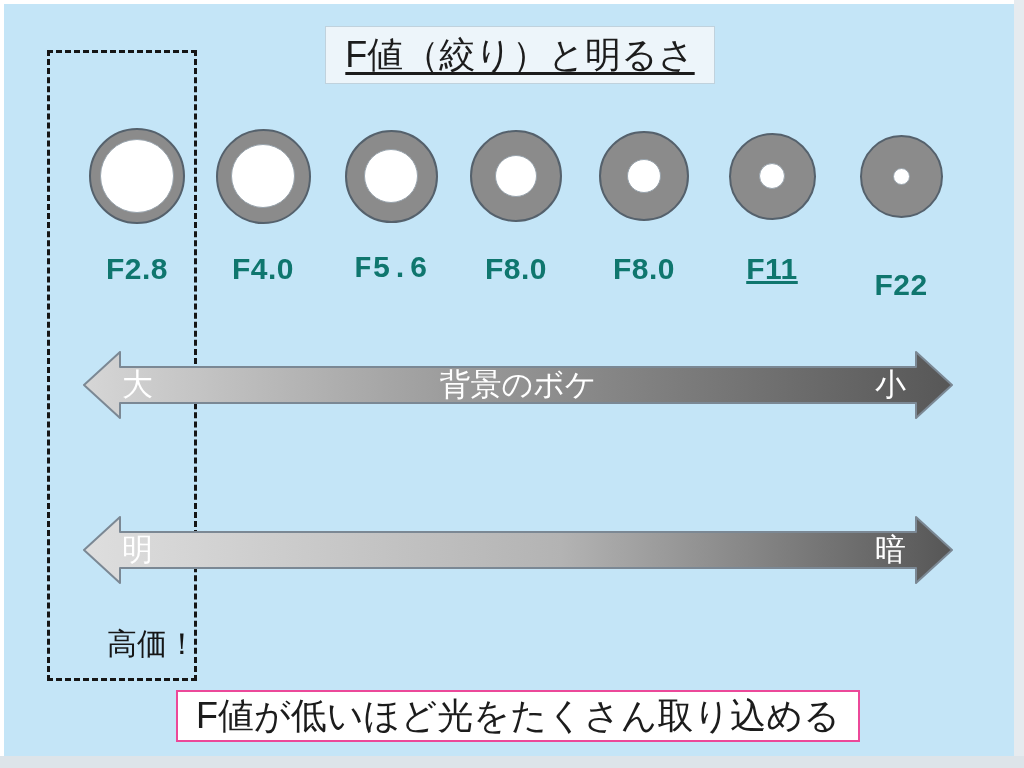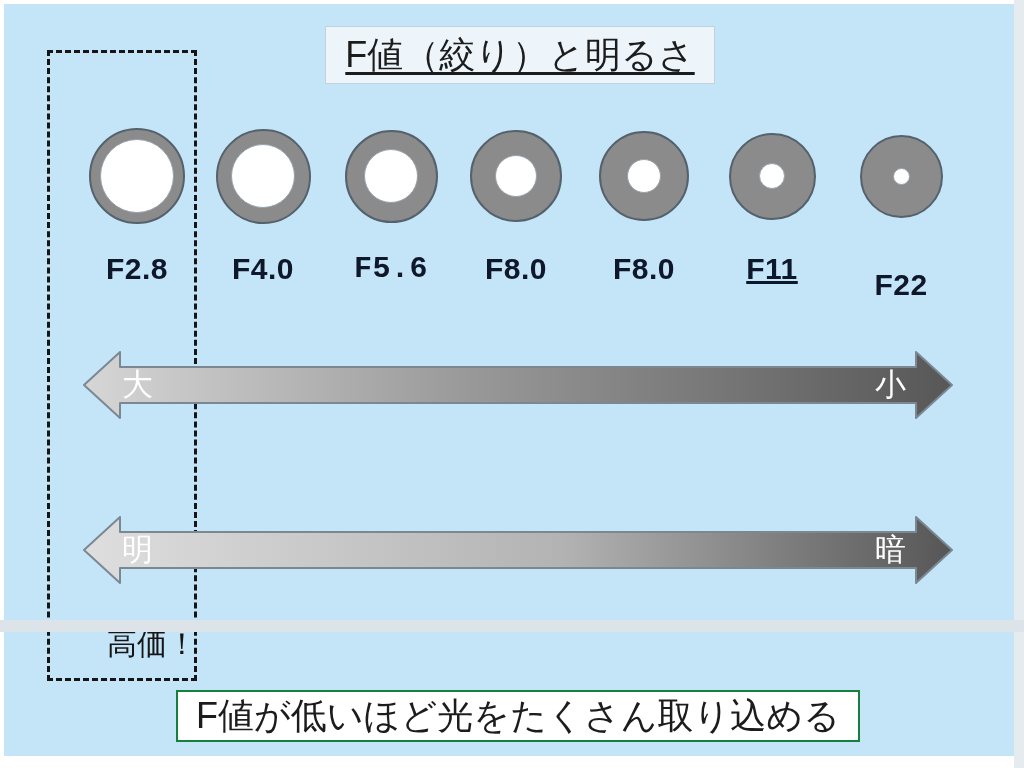--- a/index.html
+++ b/index.html
@@ -5,21 +5,21 @@
   * { margin: 0; padding: 0; box-sizing: border-box; }
   html, body { width: 1024px; height: 768px; }
   body {
     font-family: "Liberation Sans", "DejaVu Sans", sans-serif;
     background: #ffffff;
     overflow: hidden;
   }
   #page {
     position: relative;
     width: 1024px;
-    height: 632px;
+    height: 768px;
     background: #ffffff;
   }
   #canvas {
     position: absolute;
     left: 4px; top: 4px;
     width: 1010px; height: 752px;
     background: #c4e5f7;
   }
   #right-strip {
     position: absolute; right: 0; top: 0;
@@ -64,21 +64,21 @@
     border-radius: 50%;
     background: #ffffff;
     border: 1px solid #97a2ab;
   }
   .aperture-label {
     position: absolute;
     width: 120px;
     text-align: center;
     font-size: 30px;
     font-weight: bold;
-    color: #0f172a;
+    color: #0f766e;
     letter-spacing: 0.5px;
   }
   .gradient-arrow {
     position: absolute;
     left: 78px;
     width: 872px; height: 68px;
   }
   .gradient-arrow svg { display: block; width: 100%; height: 100%; }
   .arrow-labels {
     position: absolute; inset: 0;
@@ -104,21 +104,21 @@
     text-align: right;
     font-size: 30px;
     color: #161616;
     white-space: nowrap;
   }
   .bottom-banner {
     position: absolute;
     left: 172px; top: 686px;
     width: 684px; height: 52px;
     background: #ffffff;
-    border: 2px solid #15803d;
+    border: 2px solid #ec4899;
     display: flex; align-items: center; justify-content: center;
   }
   .bottom-banner-text {
     font-size: 36px;
     color: #1c1c1c;
     white-space: nowrap;
   }
 </style>
 </head>
 <body>
@@ -169,20 +169,21 @@
           <linearGradient id="gradBokeh" x1="0" y1="0" x2="1" y2="0">
             <stop offset="0%" stop-color="#d6d6d6"></stop>
             <stop offset="45%" stop-color="#989898"></stop>
             <stop offset="100%" stop-color="#575757"></stop>
           </linearGradient>
         </defs>
         <polygon points="2,34 38,1 38,16 834,16 834,1 870,34 834,67 834,52 38,52 38,67" fill="url(#gradBokeh)" stroke="#7b8894" stroke-width="2" stroke-linejoin="round"></polygon>
       </svg>
       <div class="arrow-labels">
         <span class="arrow-label left">大</span>
+        <span class="arrow-label center">背景のボケ</span>
         <span class="arrow-label right">小</span>
       </div>
     </div>
 
     <div id="arrow-brightness" class="gradient-arrow">
       <svg viewBox="0 0 872 68" preserveAspectRatio="none">
         <defs>
           <linearGradient id="gradBright" x1="0" y1="0" x2="1" y2="0">
             <stop offset="0%" stop-color="#dedede"></stop>
             <stop offset="55%" stop-color="#b3b3b3"></stop>

